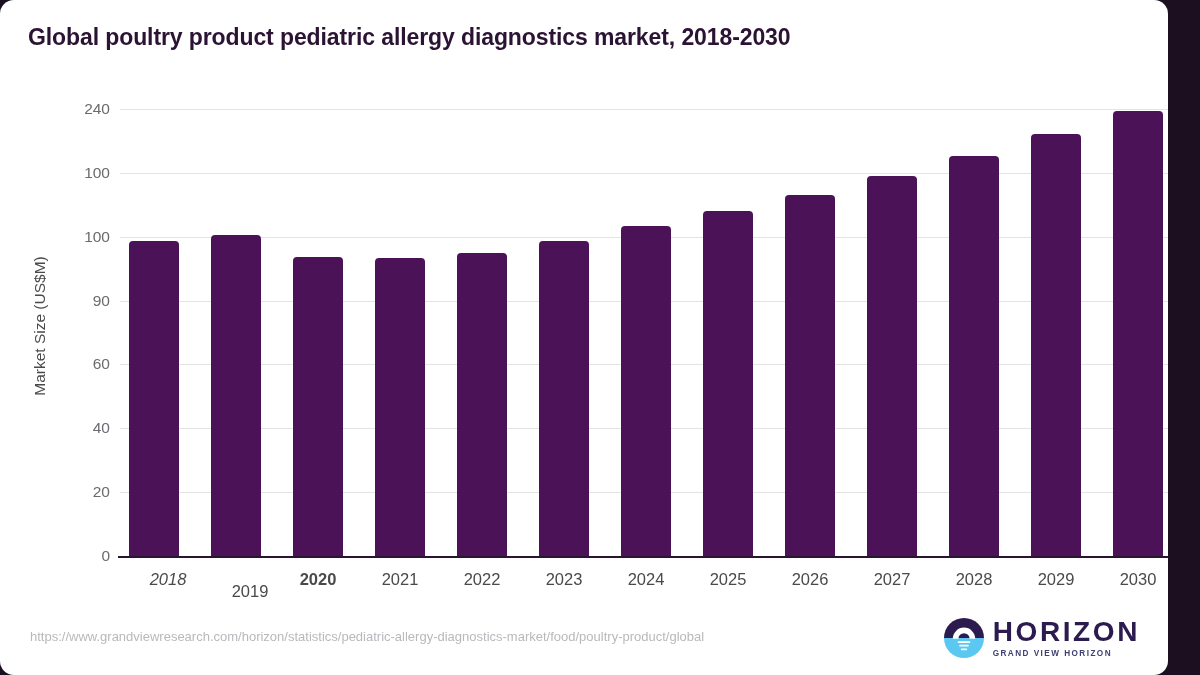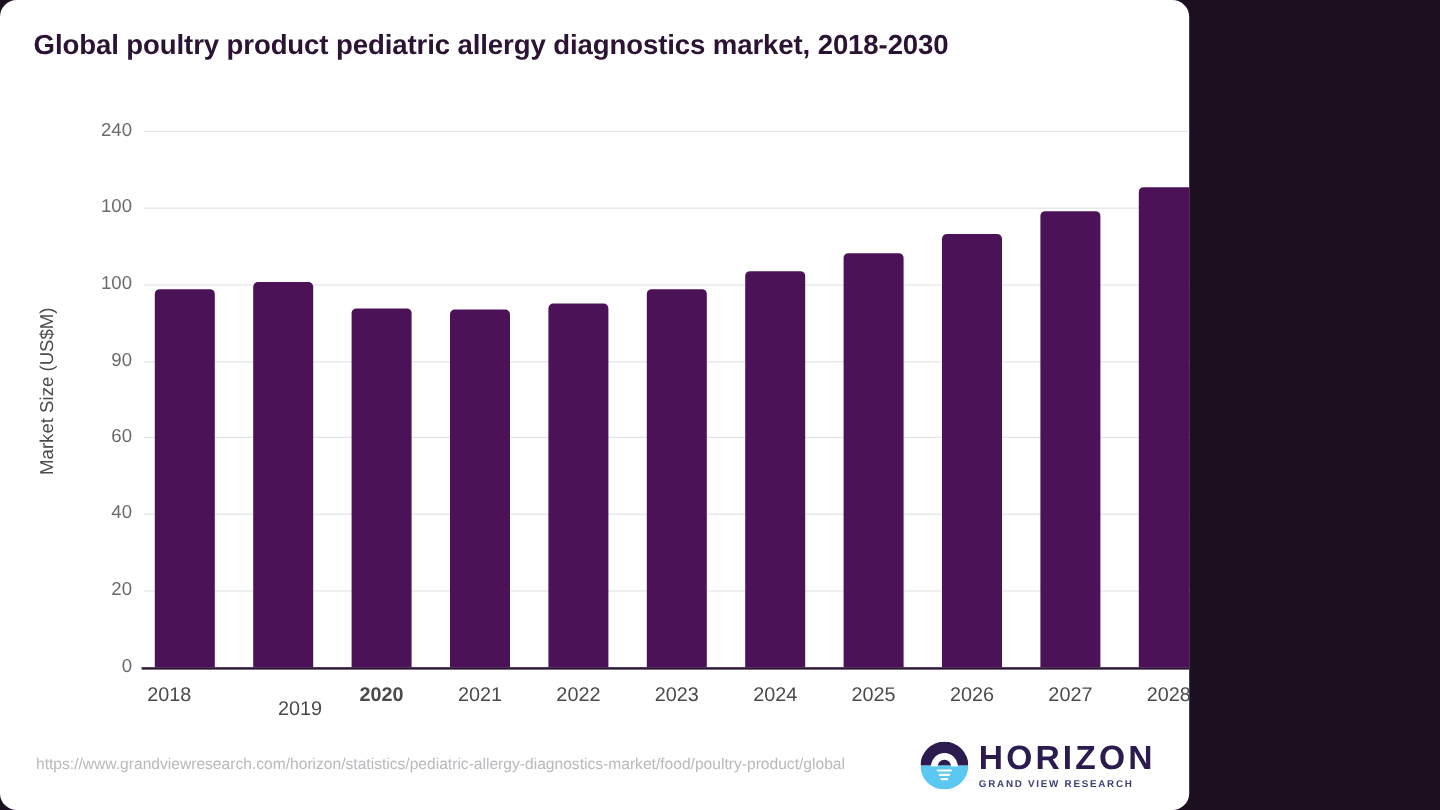--- a/index.html
+++ b/index.html
@@ -4,21 +4,21 @@
 <style>
   * { box-sizing: border-box; }
   html, body {
     margin: 0; padding: 0;
     width: 1200px; height: 675px;
     background: #1b0f20;
     font-family: "Liberation Sans", sans-serif;
   }
   #root {
     position: relative;
-    width: 991px; height: 675px;
+    width: 1168px; height: 675px;
     background: #ffffff;
     border-radius: 14px;
     overflow: hidden;
   }
 
   
   .chart-title {
     position: absolute;
     left: 28px; top: 24px;
     font-size: 23px;
@@ -155,21 +155,21 @@
         <div class="bar" title="2023: 98.8" style="left: 539px; top: 240.546px; height: 315.454px; background: rgb(76, 18, 87);"></div>
         <div class="bar" title="2024: 103.2" style="left: 621px; top: 226.497px; height: 329.503px; background: rgb(76, 18, 87);"></div>
         <div class="bar" title="2025: 108" style="left: 703px; top: 211.171px; height: 344.829px; background: rgb(76, 18, 87);"></div>
         <div class="bar" title="2026: 113.2" style="left: 785px; top: 194.569px; height: 361.431px; background: rgb(76, 18, 87);"></div>
         <div class="bar" title="2027: 119" style="left: 867px; top: 176.05px; height: 379.95px; background: rgb(76, 18, 87);"></div>
         <div class="bar" title="2028: 125.3" style="left: 949px; top: 155.935px; height: 400.065px; background: rgb(76, 18, 87);"></div>
         <div class="bar" title="2029: 132.2" style="left: 1031px; top: 133.904px; height: 422.096px; background: rgb(76, 18, 87);"></div>
         <div class="bar" title="2030: 139.4" style="left: 1113px; top: 110.916px; height: 445.084px; background: rgb(76, 18, 87);"></div>
       </div>
     <div id="xticks">
-        <div class="xtick-label" style="left: 100px;">2018</div>
+        <div class="xtick-label" style="left: 127px; font-style: italic;">2018</div>
         <div class="xtick-label" style="left: 209px; margin-top: 12px;">2019</div>
         <div class="xtick-label" style="left: 277px; font-weight: bold;">2020</div>
         <div class="xtick-label" style="left: 359px;">2021</div>
         <div class="xtick-label" style="left: 441px;">2022</div>
         <div class="xtick-label" style="left: 523px;">2023</div>
         <div class="xtick-label" style="left: 605px;">2024</div>
         <div class="xtick-label" style="left: 687px;">2025</div>
         <div class="xtick-label" style="left: 769px;">2026</div>
         <div class="xtick-label" style="left: 851px;">2027</div>
         <div class="xtick-label" style="left: 933px;">2028</div>
@@ -191,17 +191,17 @@
         <rect x="0" y="0" width="100" height="50" fill="#2b1b4f"></rect>
         <rect x="0" y="50" width="100" height="50" fill="#5bc8f2"></rect>
         <path d="M22 52 A28 28 0 0 1 78 52 L64 52 A14 14 0 0 0 36 52 Z" fill="#ffffff"></path>
         <rect x="34" y="58" width="32" height="4.5" rx="2.2" fill="#ffffff"></rect>
         <rect x="38" y="67" width="24" height="4.5" rx="2.2" fill="#ffffff"></rect>
         <rect x="42" y="76" width="16" height="4.5" rx="2.2" fill="#ffffff"></rect>
       </g>
     </svg>
     <div class="logo-text">
       <div class="logo-word">HORIZON</div>
-      <div class="logo-sub">GRAND VIEW RESEARCH</div>
+      <div class="logo-sub">GRAND VIEW HORIZON</div>
     </div>
   </div>
 
 </div>
 
 </body></html>

